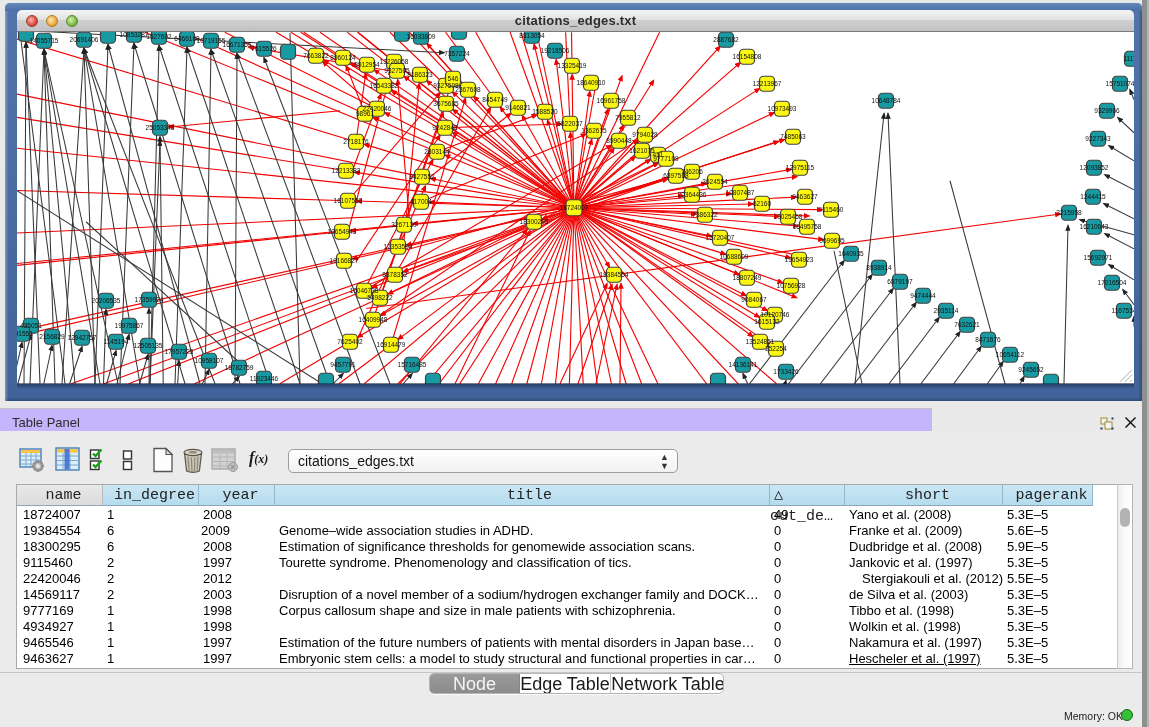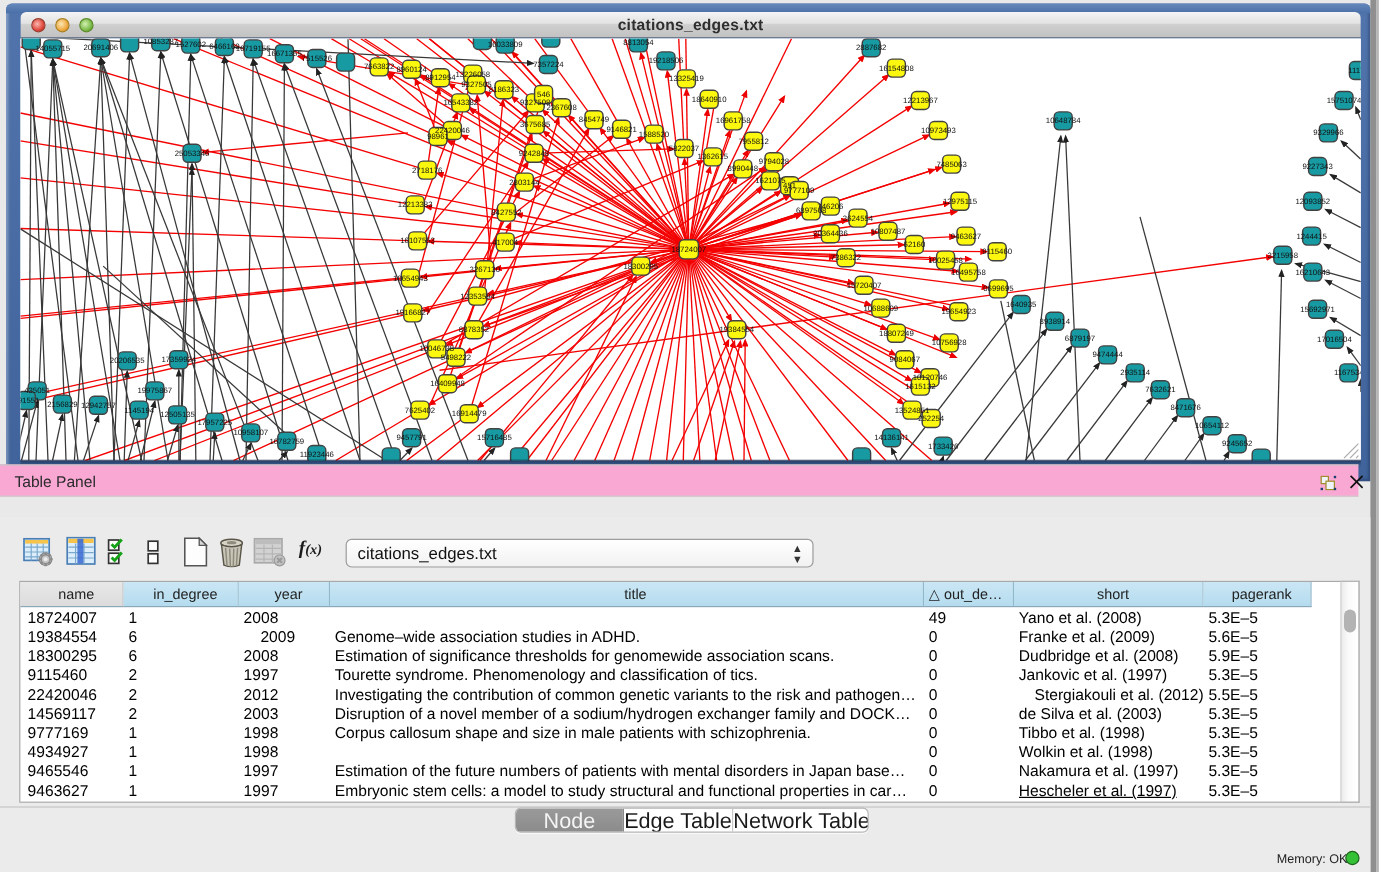--- a/index.html
+++ b/index.html
@@ -26,34 +26,34 @@
         border:0.5px solid #5a8a28;}
   
   #canvasborder { left:17px; top:31.5px; width:1117px; height:351.5px; background:#fff; }
   
   #botshadow { left:17px; top:383px; width:1117px; height:6px;
     background:linear-gradient(rgba(0,0,20,0.45),rgba(0,0,20,0)); }
   
   #rband1 { left:1142px; top:0px; width:5px; height:727px; background:#8f8f8f; }
   #rband2 { left:1147px; top:0px; width:2px; height:727px; background:#b5b5b5; }
   
-  #tpheader { left:0px; top:387px; width:1132px; height:27px; background:#f9a8d4;
+  #tpheader { left:0px; top:408px; width:932px; height:27px; background:#c4b5fd;
     border-top:1px solid #c4c4c4; border-bottom:1px solid #cccccc;}
   #tpheader .t { position:absolute; left:12px; top:6px; font-size:13px; color:#2b2b2b; }
   #tpbody { left:0px; top:431px; width:1142px; height:296px; background:#ebebeb; }
   #combo { left:288px; top:449px; width:390px; height:24px; background:linear-gradient(#ffffff,#f1f1f1);
     border:1px solid #9d9d9d; border-radius:5px; }
   #combo .ct { position:absolute; left:9px; top:3px; font-size:14px; color:#111; }
   #combo .arr { position:absolute; right:8px; top:3px; font-size:9px; color:#333; line-height:9px; text-align:center;}
   
   #tablebox { left:16px; top:484px; width:1117px; height:185px; background:#ffffff;
     border:1px solid #a9a9a9; }
   .hdr { position:absolute; top:0px; height:21px; background:linear-gradient(#cbe6f5,#b4dcee);
-    border-right:1px solid #8fb8cb; font-size:12px; color:#222; text-align:center;
-    line-height:21px; border-bottom:1px solid #8aa8b8;}
+    border-right:1px solid #8fb8cb; font-size:15px; color:#222; text-align:center;
+    line-height:21px; border-bottom:1px solid #8aa8b8;font-family:Liberation Mono, monospace;}
   .hdr.gray { background:linear-gradient(#e8e8e8,#dcdcdc); border-right:1px solid #bbb; }
   .cell { position:absolute; font-size:13px; color:#000; height:16px; line-height:16px;
     white-space:nowrap; overflow:hidden; }
   #vscroll { left:1117px; top:484px; width:16px; height:185px; background:linear-gradient(to right,#ececec,#fafafa 40%,#ffffff);
     border:1px solid #b5b5b5; border-left:1px solid #c9c9c9;}
   #vthumb { left:1120px; top:508px; width:10px; height:19px; background:#b3b3b3; border-radius:5px; }
   
   #tabs { left:429px; top:673px; width:295px; height:21px; background:#ffffff;
     border:1px solid #b5b5b5; border-radius:5px; overflow:hidden; box-shadow:0 1px 0 rgba(255,255,255,0.7);}
   .tab { position:absolute; top:0; height:21px; font-size:18px; color:#1a1a1a;
@@ -693,21 +693,21 @@
 <div class="hdr" style="left:828px;width:158px;text-indent:8px;">short</div>
 <div class="hdr" style="left:986px;width:90px;text-indent:8px;">pagerank</div>
 <div class="cell" style="left:6px;top:22px;width:82px;">18724007</div>
 <div class="cell" style="left:90px;top:22px;width:92px;">1</div>
 <div class="cell" style="left:186px;top:22px;width:72px;">2008</div>
 <div class="cell" style="left:757px;top:22px;width:71px;">49</div>
 <div class="cell" style="left:832px;top:22px;width:154px;">Yano et al. (2008)</div>
 <div class="cell" style="left:990px;top:22px;width:86px;">5.3E–5</div>
 <div class="cell" style="left:6px;top:38px;width:82px;">19384554</div>
 <div class="cell" style="left:90px;top:38px;width:92px;">6</div>
-<div class="cell" style="left:200px;top:38px;width:72px;">2009</div>
+<div class="cell" style="left:184px;top:38px;width:72px;">2009</div>
 <div class="cell" style="left:262px;top:38px;width:491px;">Genome–wide association studies in ADHD.</div>
 <div class="cell" style="left:757px;top:38px;width:71px;">0</div>
 <div class="cell" style="left:832px;top:38px;width:154px;">Franke et al. (2009)</div>
 <div class="cell" style="left:990px;top:38px;width:86px;">5.6E–5</div>
 <div class="cell" style="left:6px;top:54px;width:82px;">18300295</div>
 <div class="cell" style="left:90px;top:54px;width:92px;">6</div>
 <div class="cell" style="left:186px;top:54px;width:72px;">2008</div>
 <div class="cell" style="left:262px;top:54px;width:491px;">Estimation of significance thresholds for genomewide association scans.</div>
 <div class="cell" style="left:757px;top:54px;width:71px;">0</div>
 <div class="cell" style="left:832px;top:54px;width:154px;">Dudbridge et al. (2008)</div>
@@ -715,21 +715,20 @@
 <div class="cell" style="left:6px;top:70px;width:82px;">9115460</div>
 <div class="cell" style="left:90px;top:70px;width:92px;">2</div>
 <div class="cell" style="left:186px;top:70px;width:72px;">1997</div>
 <div class="cell" style="left:262px;top:70px;width:491px;">Tourette syndrome. Phenomenology and classification of tics.</div>
 <div class="cell" style="left:757px;top:70px;width:71px;">0</div>
 <div class="cell" style="left:832px;top:70px;width:154px;">Jankovic et al. (1997)</div>
 <div class="cell" style="left:990px;top:70px;width:86px;">5.3E–5</div>
 <div class="cell" style="left:6px;top:86px;width:82px;">22420046</div>
 <div class="cell" style="left:90px;top:86px;width:92px;">2</div>
 <div class="cell" style="left:186px;top:86px;width:72px;">2012</div>
-<div class="cell" style="left:262px;top:86px;width:491px;">Investigating the contribution of common genetic variants to the risk and pathogen…</div>
 <div class="cell" style="left:757px;top:86px;width:71px;">0</div>
 <div class="cell" style="left:832px;top:86px;width:154px;text-align:right;">Stergiakouli et al. (2012)</div>
 <div class="cell" style="left:990px;top:86px;width:86px;">5.5E–5</div>
 <div class="cell" style="left:6px;top:102px;width:82px;">14569117</div>
 <div class="cell" style="left:90px;top:102px;width:92px;">2</div>
 <div class="cell" style="left:186px;top:102px;width:72px;">2003</div>
 <div class="cell" style="left:262px;top:102px;width:491px;">Disruption of a novel member of a sodium/hydrogen exchanger family and DOCK…</div>
 <div class="cell" style="left:757px;top:102px;width:71px;">0</div>
 <div class="cell" style="left:832px;top:102px;width:154px;">de Silva et al. (2003)</div>
 <div class="cell" style="left:990px;top:102px;width:86px;">5.3E–5</div>

